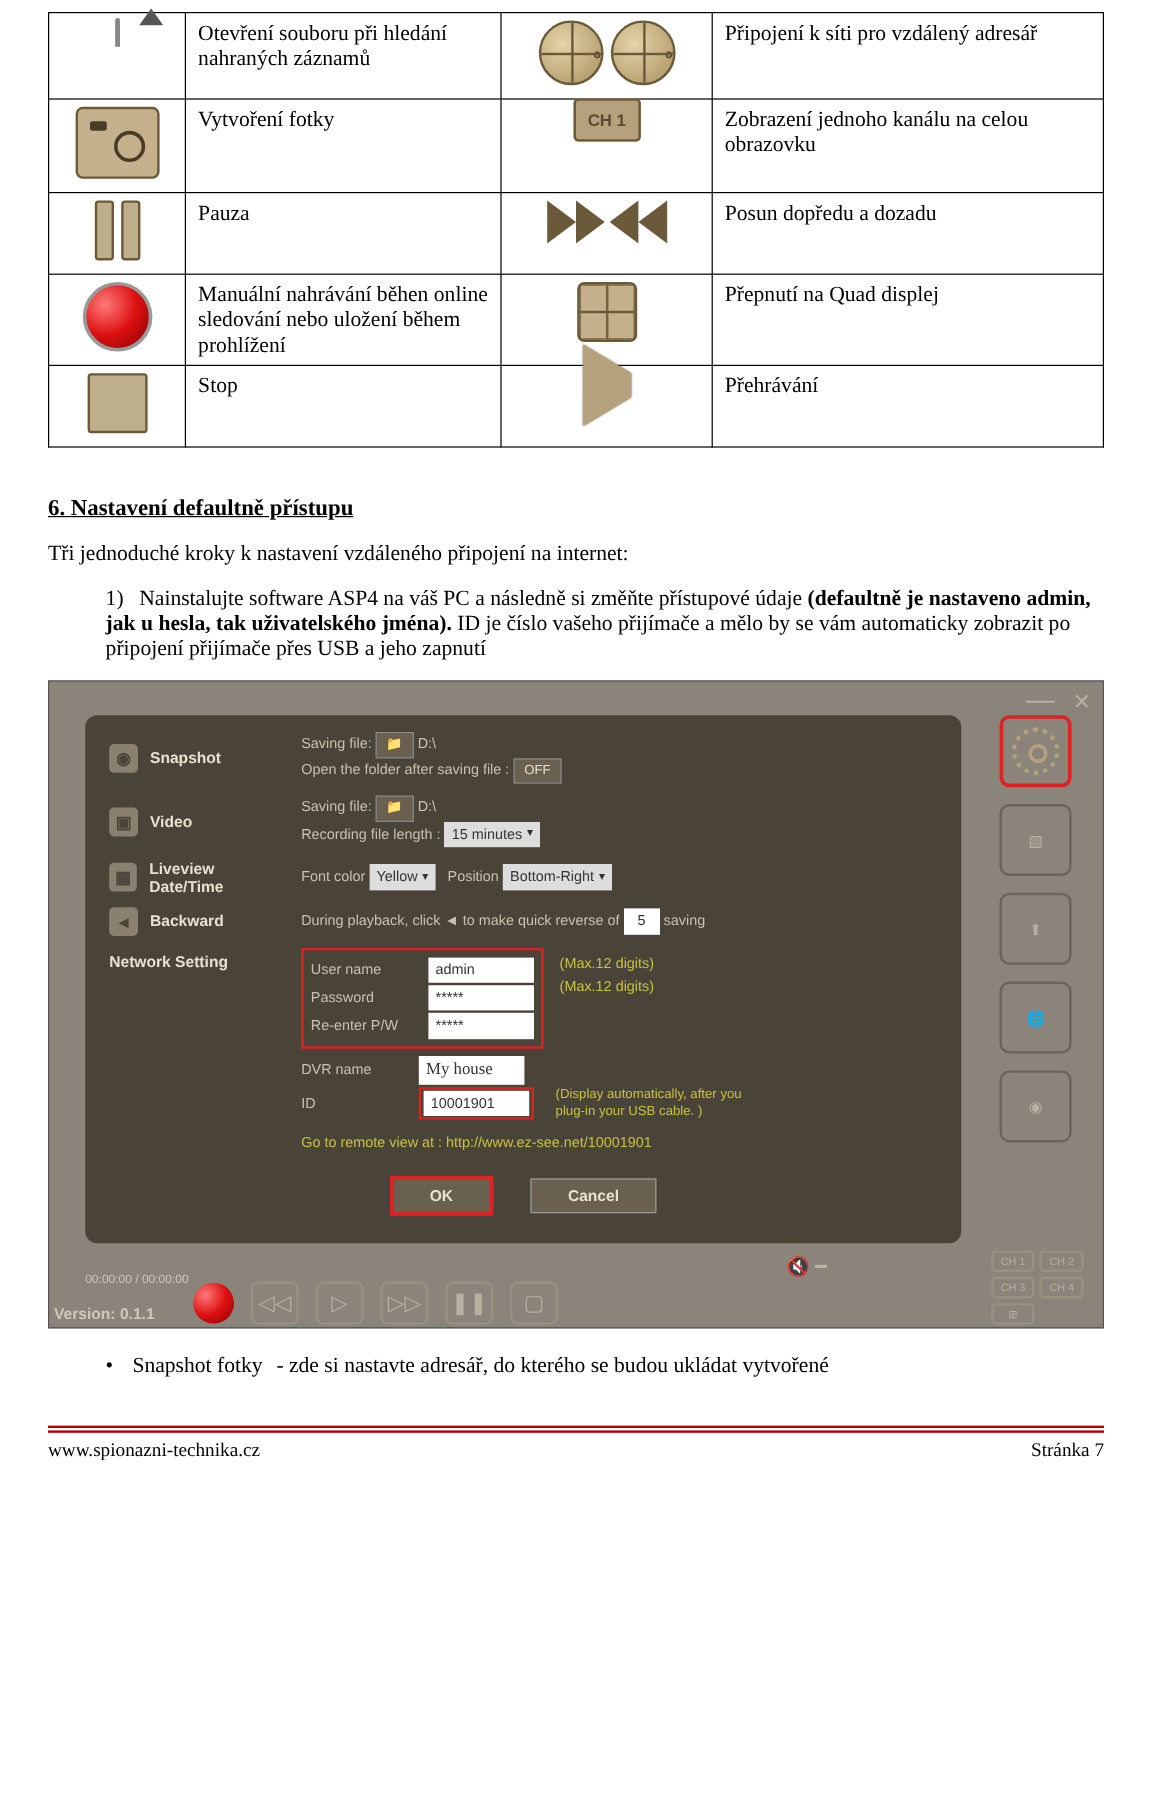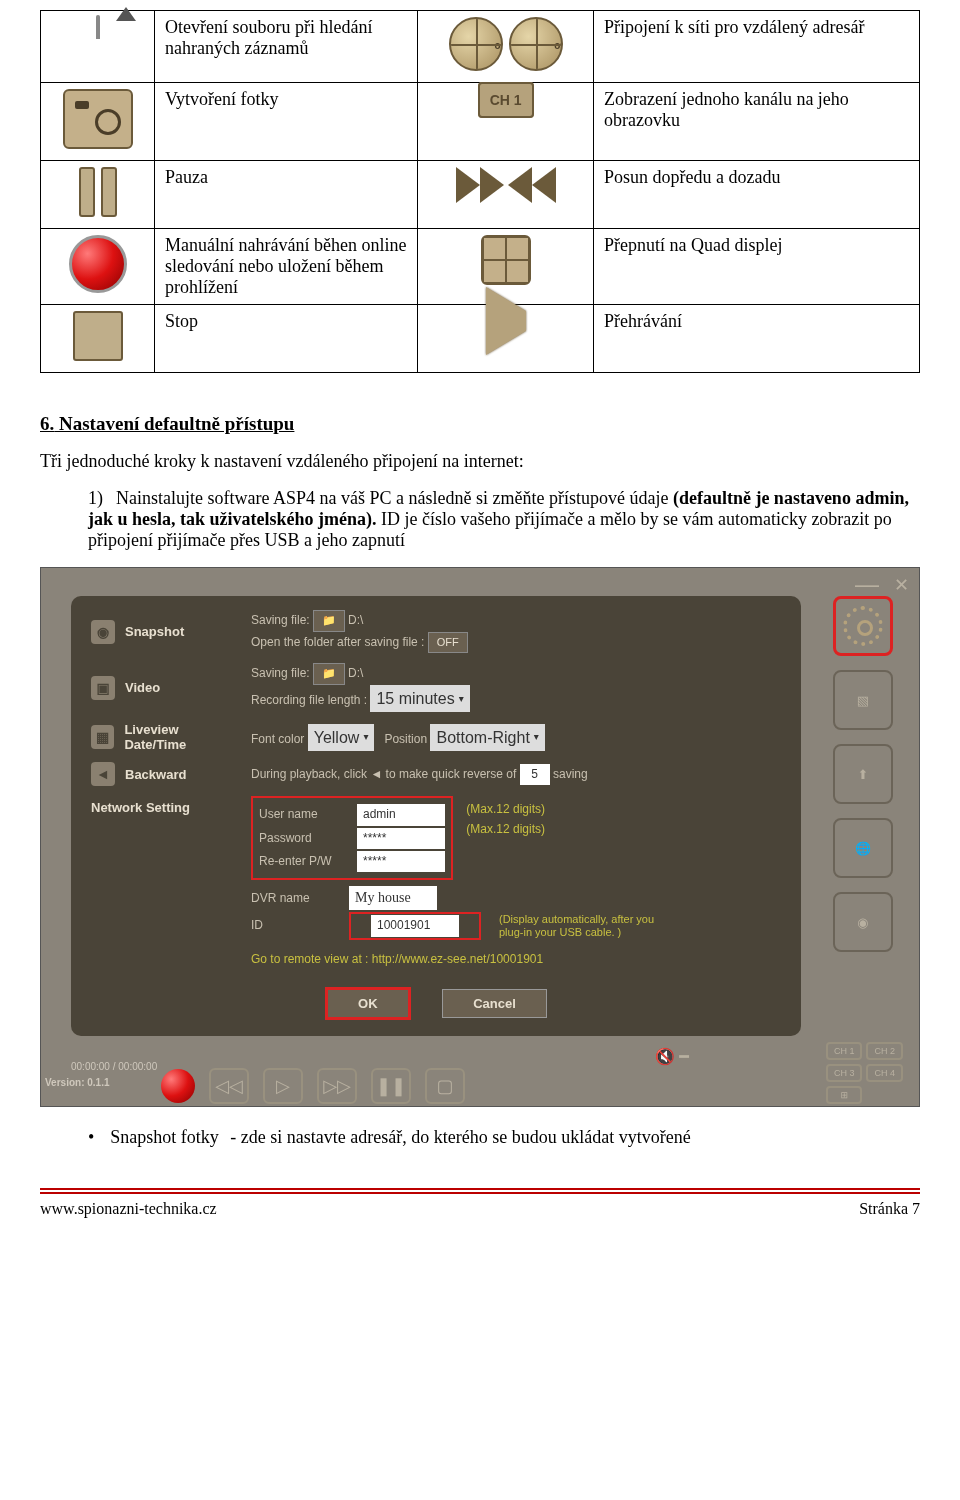--- a/index.html
+++ b/index.html
@@ -74,37 +74,37 @@
   .right-icons .ricon { width: 60px; height: 60px; background: #8a847a; border: 2px solid #6b6458; border-radius: 8px; display: flex; align-items: center; justify-content: center; }
   .right-icons .ricon.highlight { border: 3px solid #d22; }
   .gear-draw { width: 40px; height: 40px; border: 4px dotted #b5a27c; border-radius: 50%; position: relative; }
   .gear-draw::after { content: ""; position: absolute; width: 10px; height: 10px; border: 3px solid #b5a27c; border-radius: 50%; left: 10px; top: 10px; }
 
   .panel-row { display: flex; align-items: center; gap: 10px; margin-bottom: 10px; }
   .panel-label { width: 150px; font-weight: bold; color: #e8e0d0; display: flex; align-items: center; gap: 10px; }
   .panel-fields { flex: 1; color: #c8c0b0; font-size: 12px; line-height: 1.6; }
   .row-icon { width: 24px; height: 24px; background: #8a8070; border-radius: 4px; display: inline-flex; align-items: center; justify-content: center; font-size: 14px; color: #4a4438; }
   .field { background: #fff; color: #333; padding: 1px 6px; font-size: 12px; display: inline-block; min-width: 88px; }
-  .dropdown { background: #ddd; color: #333; padding: 1px 6px; font-size: 16px; display: inline-flex; align-items: center; gap: 4px; }
+  .dropdown { background: #ddd; color: #333; padding: 1px 6px; font-size: 12px; display: inline-flex; align-items: center; gap: 4px; }
   .dropdown::after { content: "▾"; font-size: 10px; }
   .small-btn { background: #6a6050; color: #e8e0d0; padding: 1px 8px; border: 1px solid #888; font-size: 11px; display: inline-block; }
 
   .redbox { border: 2px solid #d22; padding: 4px 6px; display: inline-block; }
   .net-block { margin-top: 8px; }
   .net-row { display: flex; align-items: center; gap: 8px; margin: 2px 0; }
   .net-row .lbl { width: 90px; font-size: 12px; }
   .max-digit { color: #c8c040; font-size: 12px; margin-left: 10px; }
   .disp-auto { color: #c8c040; font-size: 11px; margin-left: 10px; line-height: 1.2; }
   .buttons-row { text-align: center; margin-top: 18px; }
   .big-btn { display: inline-block; padding: 6px 30px; background: #6a6050; color: #e8e0d0; border: 1px solid #999; font-weight: bold; margin: 0 14px; }
   .big-btn.ok-red { border: 3px solid #d22; }
   .goto { color: #c8c040; font-size: 12px; margin-top: 10px; }
 
   .timebar { position: absolute; left: 30px; bottom: 34px; font-size: 10px; color: #cfc8bc; }
-  .version { position: absolute; left: 4px; bottom: 18px; font-size: 10px; color: #cfc8bc; font-weight: bold; }
+  .version { position: absolute; left: 4px; bottom: 4px; font-size: 13px; color: #cfc8bc; font-weight: bold; }
   .bottom-ctrl { position: absolute; left: 120px; bottom: 2px; display: flex; gap: 14px; align-items: center; }
   .bottom-ctrl .bicon { width: 40px; height: 36px; display: flex; align-items: center; justify-content: center; color: #b8b0a0; border: 2px solid #99917f; border-radius: 6px; background: #8a847a; font-size: 18px; }
   .bottom-ctrl .brec { width: 34px; height: 34px; border-radius: 50%; background: radial-gradient(circle at 30% 30%, #ff7a7a, #d11, #800); }
   .ch-small { position: absolute; right: 16px; bottom: 2px; display: grid; grid-template-columns: 1fr 1fr; gap: 4px; }
   .ch-small span { background: #8a847a; border: 2px solid #99917f; border-radius: 4px; padding: 2px 6px; font-size: 9px; color: #b8b0a0; }
   .ch-small .big { grid-row: span 2; display: flex; align-items: center; justify-content: center; }
   .vol-icon { position: absolute; right: 230px; bottom: 40px; color: #b8b0a0; font-size: 16px; }
   
   
   .bullet { margin: 20px 0 40px 48px; display: flex; }
@@ -133,21 +133,21 @@
             </span>
       </span>
     </td>
     <td class="col-text2">Připojení k síti pro vzdálený adresář</td>
   </tr>
 
   <tr>
     <td class="col-icon1"><span class="ibox camera"></span></td>
     <td class="col-text1">Vytvoření fotky</td>
     <td class="col-icon2"><span class="ch1">CH 1</span></td>
-    <td class="col-text2">Zobrazení jednoho kanálu na jeho obrazovku</td>
+    <td class="col-text2">Zobrazení jednoho kanálu na celou obrazovku</td>
   </tr>
 
   <tr>
     <td class="col-icon1"><span class="pause-icon">
             <span></span>
             <span></span>
           </span></td>
     <td class="col-text1">Pauza</td>
     <td class="col-icon2">
       <span class="ffrw">
@@ -282,21 +282,21 @@
         <span style="display:inline-block;vertical-align:top;margin-top:4px">
           <span class="max-digit">(Max.12 digits)</span><br>
           <span class="max-digit">(Max.12 digits)</span>
         </span>
         <div class="net-row" style="margin-top:6px">
             <span class="lbl">DVR name</span>
             <span class="field" style="font-family:serif;font-size:14px">My house</span>
           </div>
         <div class="net-row">
           <span class="lbl">ID</span>
-          <span class="redbox" style="padding:1px 20px"><span class="field">10001901</span></span>
+          <span class="redbox" style="padding:1px 2px"><span class="field">10001901</span></span>
           <span class="disp-auto" style="display:inline-block;width:180px">(Display automatically, after you plug-in your USB cable. )</span>
         </div>
         <div class="goto">Go to remote view at :  http://www.ez-see.net/10001901</div>
       </div>
     </div>
     <div class="buttons-row">
       <span class="big-btn ok-red">OK</span>
       <span class="big-btn">Cancel</span>
     </div>
   </div>

